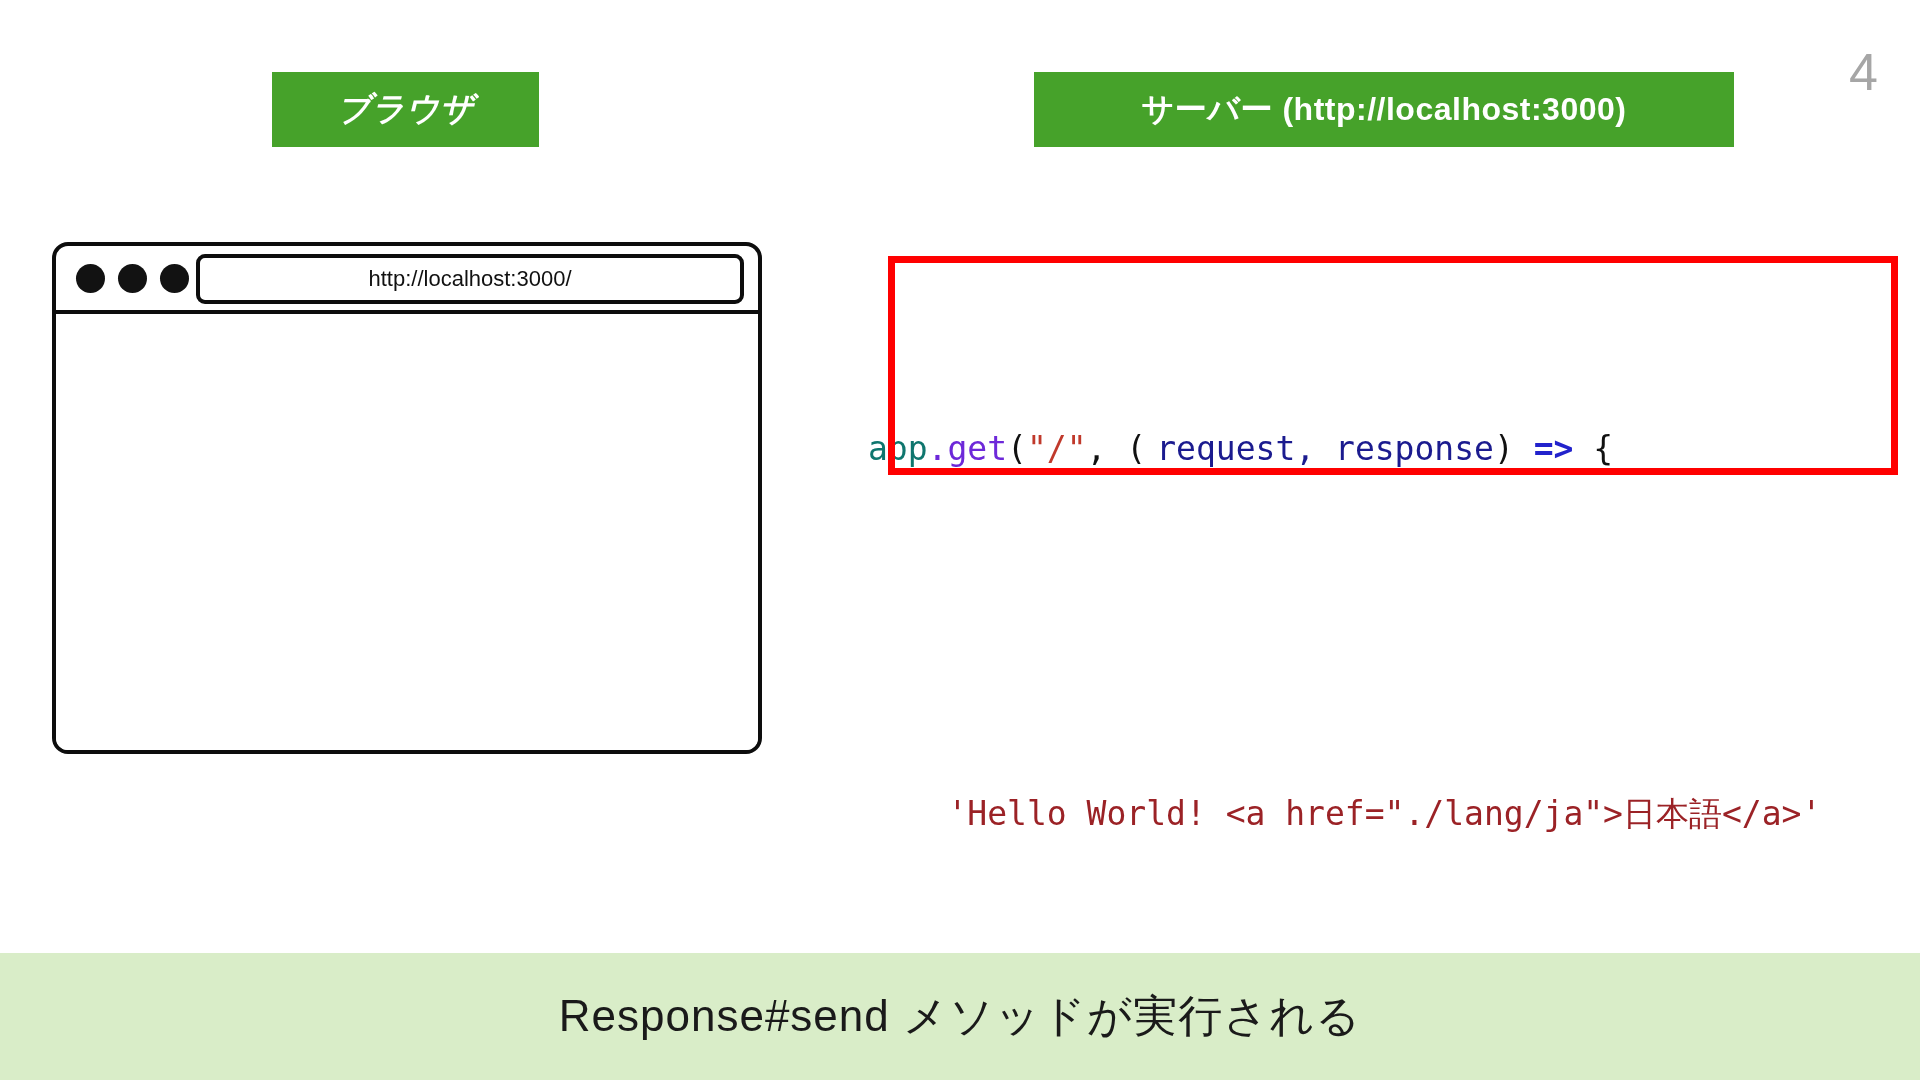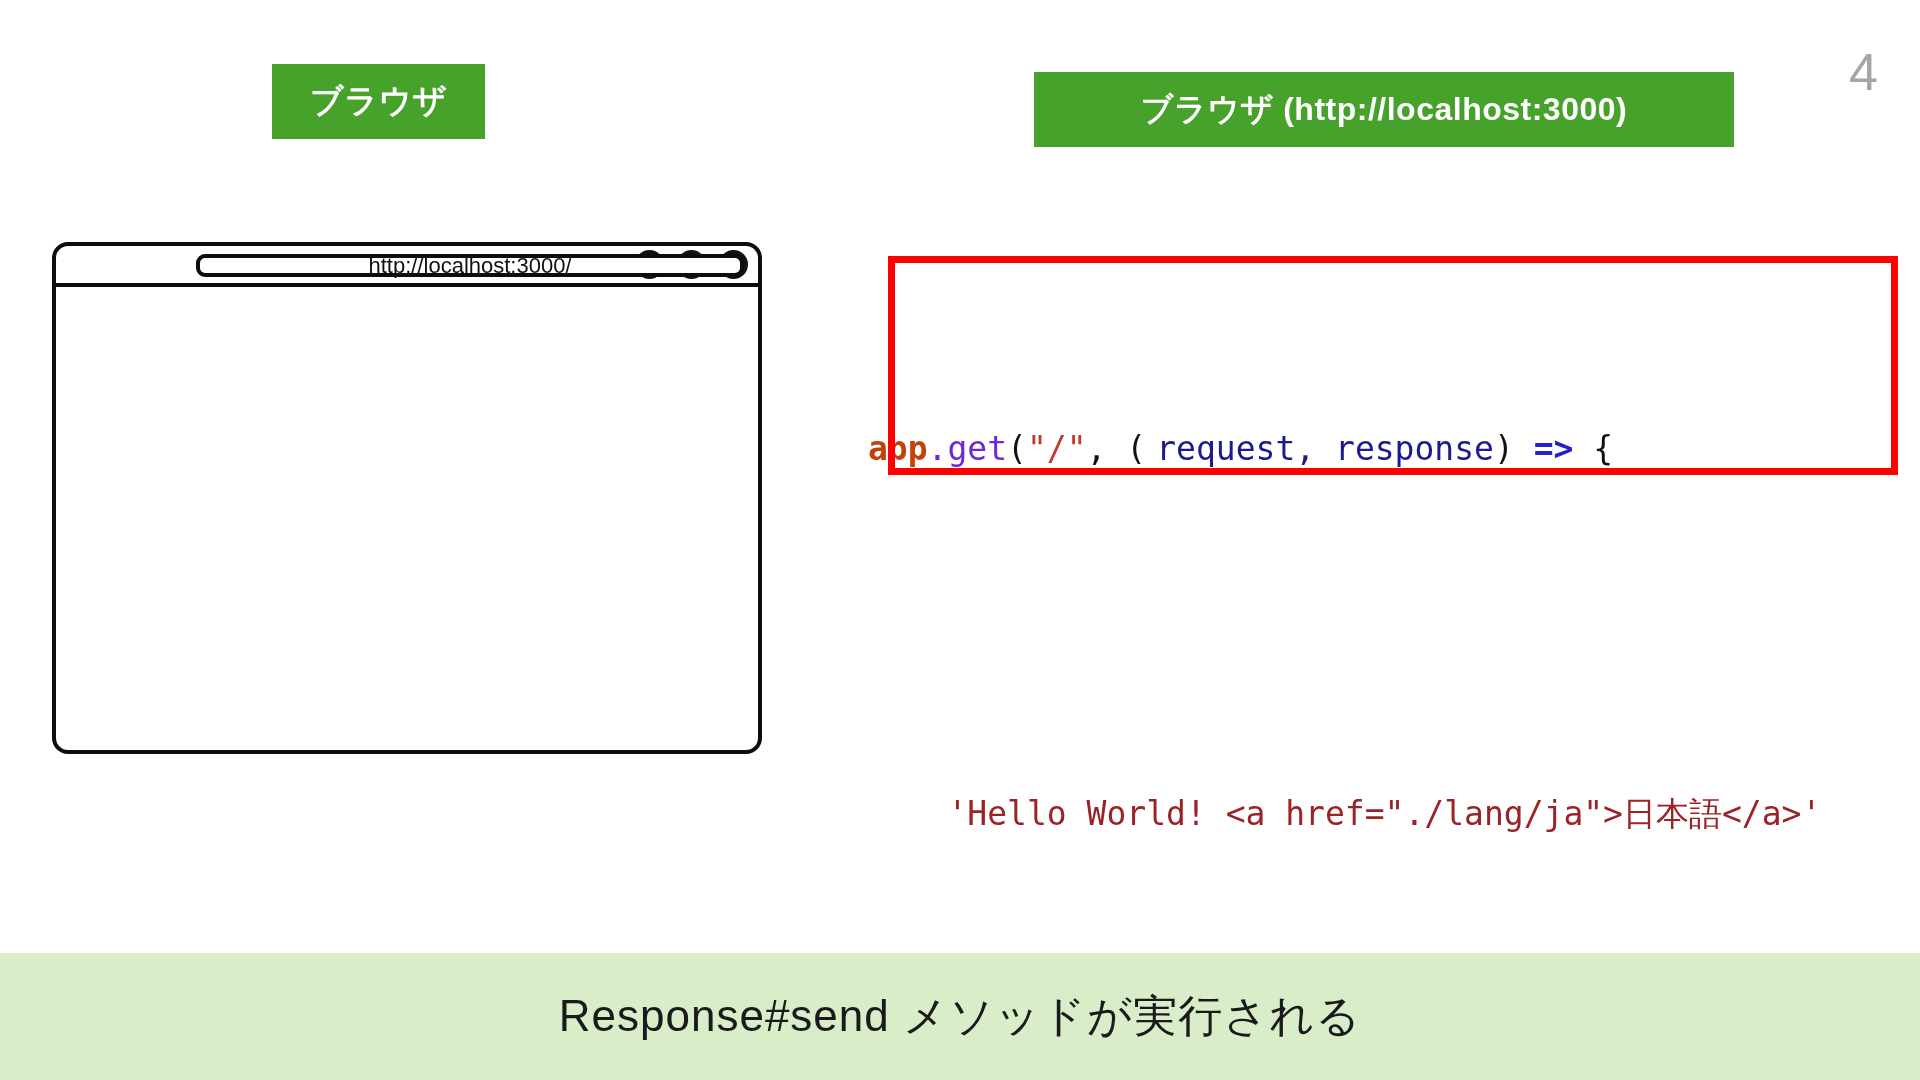--- a/index.html
+++ b/index.html
@@ -27,48 +27,48 @@
     position:absolute;
     background:#46a22a;
     color:#ffffff;
     font-weight:bold;
     display:flex;
     align-items:center;
     justify-content:center;
     letter-spacing:0.5px;
   }
   .badge-browser{
-    left:272px; top:64px;
-    width:213px; height:75px;
+    left:272px; top:72px;
+    width:267px; height:75px;
     font-size:33px;
+    font-style:italic;
   }
   .badge-server{
     left:1034px; top:72px;
     width:700px; height:75px;
     font-size:32px;
   }
 
   
   .browser{
     position:absolute;
     left:52px; top:242px;
     width:710px; height:512px;
     border:4px solid #0d0d0d;
     border-radius:16px;
     background:#ffffff;
     overflow:hidden;
   }
   .browser-chrome{
-    height:41px;
+    height:68px;
     border-bottom:4px solid #0d0d0d;
     display:flex;
     align-items:center;
     padding:0 10px;
     position:relative;
-    justify-content:flex-end;
   }
   .dots{ display:flex; gap:13px; margin-left:10px; }
   .dot{
     width:29px; height:29px;
     border-radius:50%;
     background:#121212;
   }
   .urlbar{
     position:absolute;
     left:140px; right:14px;
@@ -93,21 +93,21 @@
     position:absolute;
     left:868px; top:193px;
     width:1020px;
     font-family:"DejaVu Sans Mono", monospace;
     font-size:33px;
     line-height:73px;
     color:#111111;
     white-space:pre;
   }
   .code-line{ white-space:pre; }
-  .tok-obj    { color:#c2410c;font-weight:bold; }   
+  .tok-obj    { color:#0f766e; }   
   .tok-fn     { color:#6d28d9; }   
   .tok-str    { color:#c0392b; }   
   .tok-param  { color:#1b1b8f;margin-left:10px; }   
   .tok-arrow  { color:#2222cc; font-weight:bold; }
   .tok-plain  { color:#111111; }
   .tok-long   { color:#9b2226; }   
   .tok-var    { color:#1b1b8f; }
 
   
   .highlight-box{
@@ -138,21 +138,21 @@
 </head>
 <body>
 
 <div class="slide-number">4</div>
 
 <div class="badge badge-browser">
   <span>ブラウザ</span>
 </div>
 
 <div class="badge badge-server">
-  <span>ブラウザ (http://localhost:3000)</span>
+  <span>サーバー (http://localhost:3000)</span>
 </div>
 
 <div class="browser">
   <div class="browser-chrome">
     <div class="dots">
       <span class="dot"></span>
       <span class="dot"></span>
       <span class="dot"></span>
     </div>
     <div class="urlbar">

